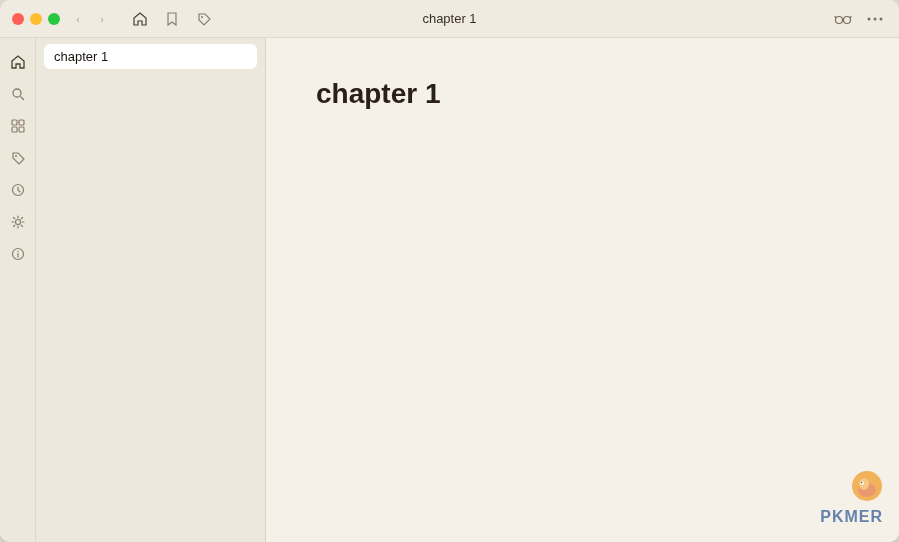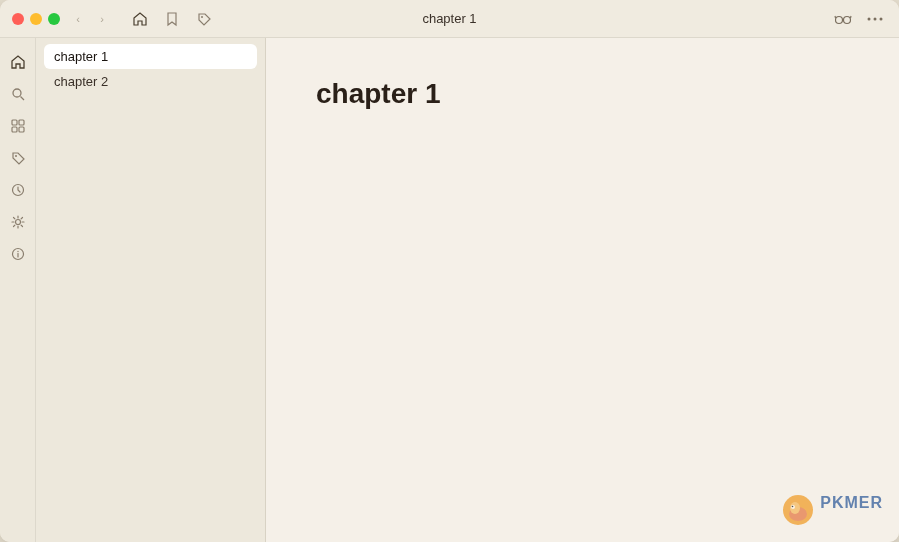--- a/index.html
+++ b/index.html
@@ -195,23 +195,24 @@
       color: #2a2018;
       margin-bottom: 20px;
     }
 
     
     .pkmer-watermark {
       position: absolute;
       bottom: 16px;
       right: 16px;
       display: flex;
-      align-items: flex-start;
+      align-items: flex-end;
       gap: 6px;
       opacity: 0.85;
+      flex-direction: column;
     }
 
     .pkmer-logo {
       width: 32px;
       height: 32px;
     }
 
     .pkmer-text {
       font-size: 16px;
       font-weight: 700;
@@ -319,23 +320,20 @@
           <circle cx="8" cy="5.5" r="0.7" fill="#8a7e6e"></circle>
           <path d="M8 7.5V11" stroke="#8a7e6e" stroke-width="1.2" stroke-linecap="round"></path>
         </svg>
       </div>
     </div>
 
     <div class="sidebar-list">
       <div class="sidebar-item selected">
         <span>chapter 1</span>
       </div>
-      <div class="sidebar-item">
-        <span>chapter 2</span>
-      </div>
     </div>
 
     <div class="editor">
       <h1 class="editor-heading">chapter 1</h1>
 
       <div class="pkmer-watermark">
         <svg class="pkmer-logo" viewBox="0 0 32 32" xmlns="http://www.w3.org/2000/svg">
           <circle cx="16" cy="16" r="15" fill="#f0a030" opacity="0.9"></circle>
           <ellipse cx="16" cy="20" rx="9" ry="7" fill="#e8895a"></ellipse>
           <ellipse cx="13" cy="14" rx="5" ry="6" fill="#f5c070"></ellipse>

